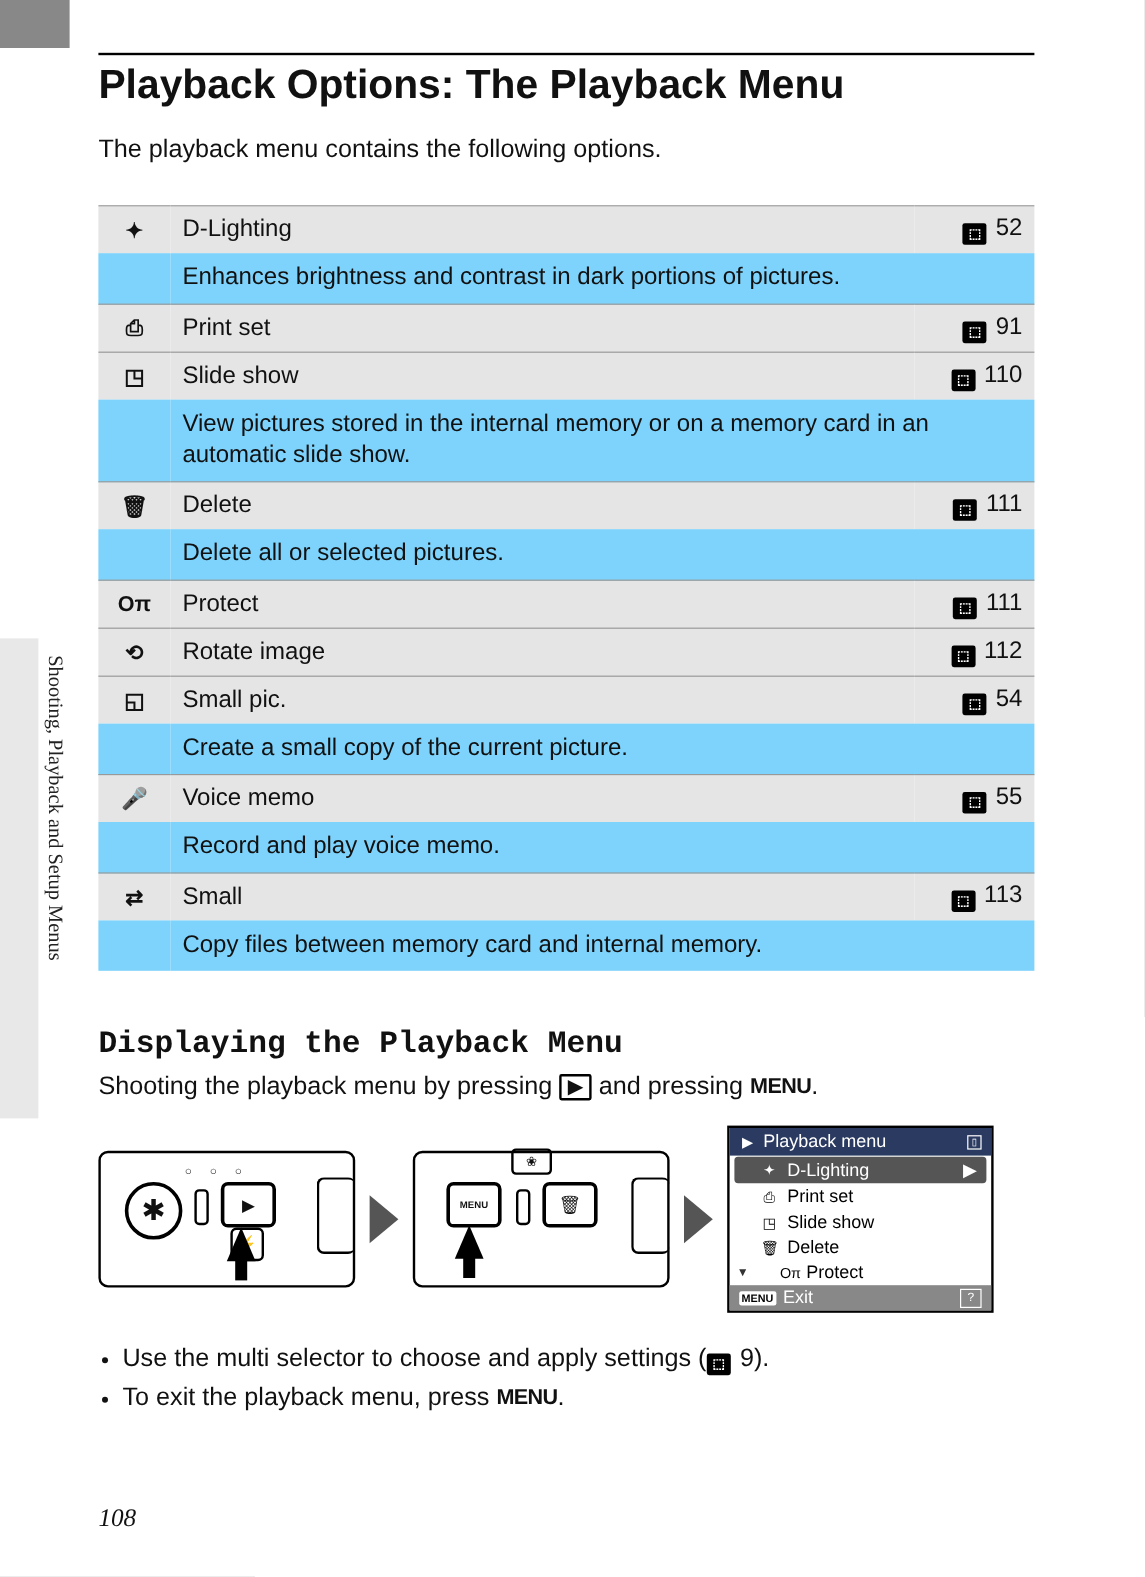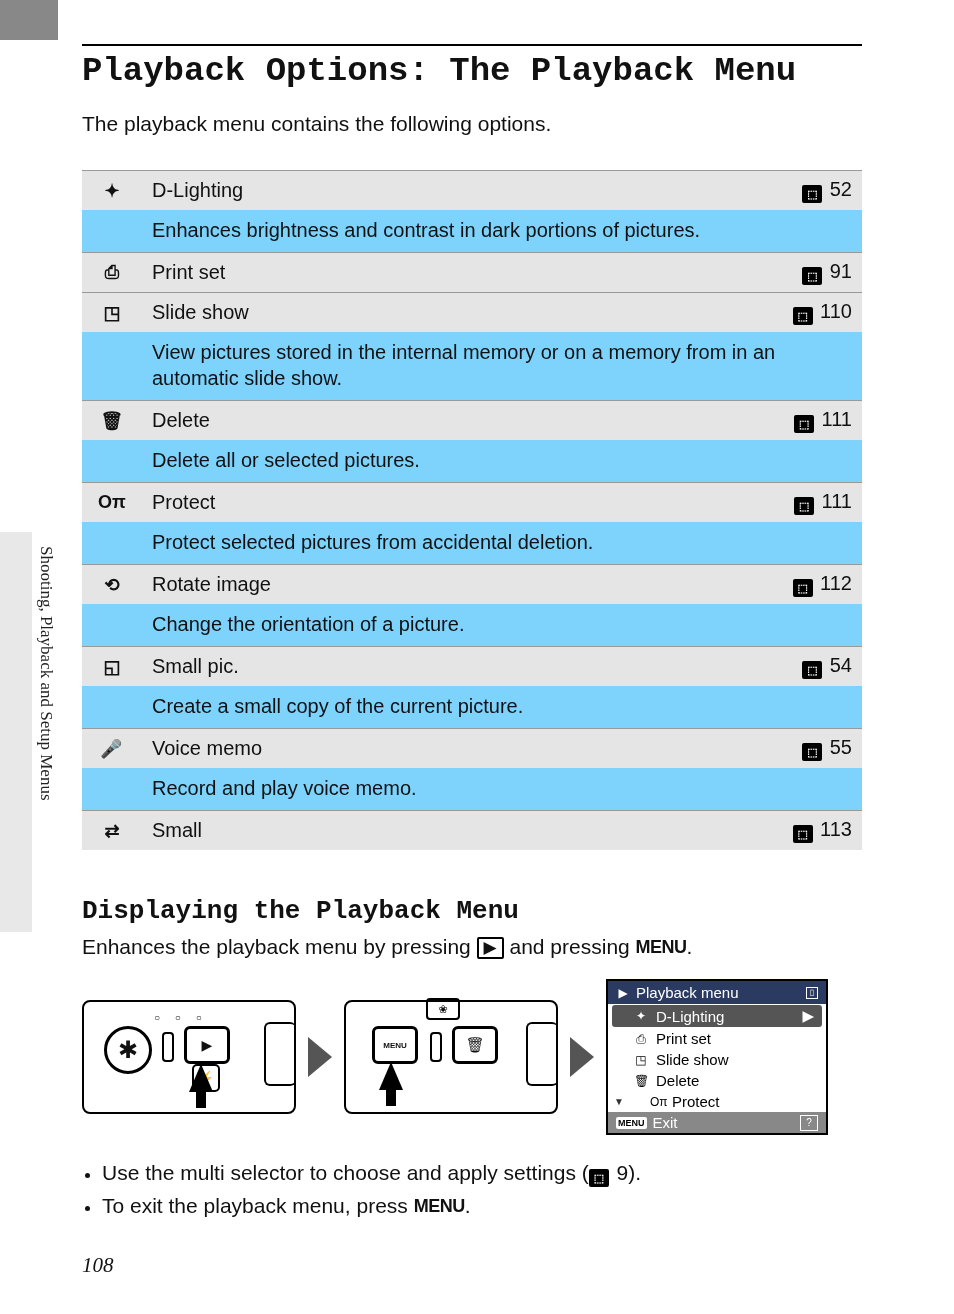--- a/index.html
+++ b/index.html
@@ -49,21 +49,21 @@
     left: 82px;
     top: 44px;
     width: 780px;
   }
   hr.rule {
     border: none;
     border-top: 2px solid #000;
     margin: 0 0 6px 0;
   }
   h1 {
-    font-family: Liberation Mono, monospace;
+    font-family: Liberation Sans, sans-serif;
     font-weight: 700;
     font-size: 34px;
     margin: 0 0 22px 0;
   }
   .intro {
     font-size: 21px;
     margin-bottom: 34px;
   }
   table.options {
     border-collapse: collapse;
@@ -264,49 +264,41 @@
             <td>Print set</td>
             <td class="pagecell"><span class="pgicon">⬚</span> 91</td>
           </tr>
           <tr class="hdr">
             <td class="iconcell ic">◳</td>
             <td>Slide show</td>
             <td class="pagecell"><span class="pgicon">⬚</span> 110</td>
           </tr>
           <tr class="desc">
             <td></td>
-            <td colspan="2">View pictures stored in the internal memory or on a memory from in an automatic slide show.</td>
+            <td colspan="2">View pictures stored in the internal memory or on a memory card in an automatic slide show.</td>
           </tr>
           <tr class="hdr">
             <td class="iconcell ic">🗑</td>
             <td>Delete</td>
             <td class="pagecell"><span class="pgicon">⬚</span> 111</td>
           </tr>
           <tr class="desc">
             <td></td>
             <td colspan="2">Delete all or selected pictures.</td>
           </tr>
           <tr class="hdr">
             <td class="iconcell ic">Oπ</td>
             <td>Protect</td>
             <td class="pagecell"><span class="pgicon">⬚</span> 111</td>
           </tr>
-          <tr class="desc">
-            <td></td>
-            <td colspan="2">Protect selected pictures from accidental deletion.</td>
-          </tr>
           <tr class="hdr">
             <td class="iconcell ic">⟲</td>
             <td>Rotate image</td>
             <td class="pagecell"><span class="pgicon">⬚</span> 112</td>
           </tr>
-          <tr class="desc">
-            <td></td>
-            <td colspan="2">Change the orientation of a picture.</td>
-          </tr>
           <tr class="hdr">
             <td class="iconcell ic">◱</td>
             <td>Small pic.</td>
             <td class="pagecell"><span class="pgicon">⬚</span> 54</td>
           </tr>
           <tr class="desc">
             <td></td>
             <td colspan="2">Create a small copy of the current picture.</td>
           </tr>
           <tr class="hdr">
@@ -316,26 +308,30 @@
           </tr>
           <tr class="desc">
             <td></td>
             <td colspan="2">Record and play voice memo.</td>
           </tr>
           <tr class="hdr">
             <td class="iconcell ic">⇄</td>
             <td>Small</td>
             <td class="pagecell"><span class="pgicon">⬚</span> 113</td>
           </tr>
+          <tr class="desc">
+            <td></td>
+            <td colspan="2">Copy files between memory card and internal memory.</td>
+          </tr>
         </tbody>
       </table>
 
     <h2>Displaying the Playback Menu</h2>
     <div class="instr">
-      <span>Enhances the playback menu by pressing </span>
+      <span>Shooting the playback menu by pressing </span>
       <span class="playbtn">▶</span>
       <span> and pressing </span>
       <span class="menutxt">MENU</span><span>.</span>
     </div>
 
     <div class="diagram">
 
       <div class="cam">
         <div style="position:absolute;left:20px;top:24px;width:42px;height:42px;border:3px solid #000;border-radius:50%;display:flex;align-items:center;justify-content:center;font-size:24px;">✱</div>
         <div style="position:absolute;left:78px;top:30px;width:8px;height:26px;border:2px solid #000;border-radius:4px;"></div>

